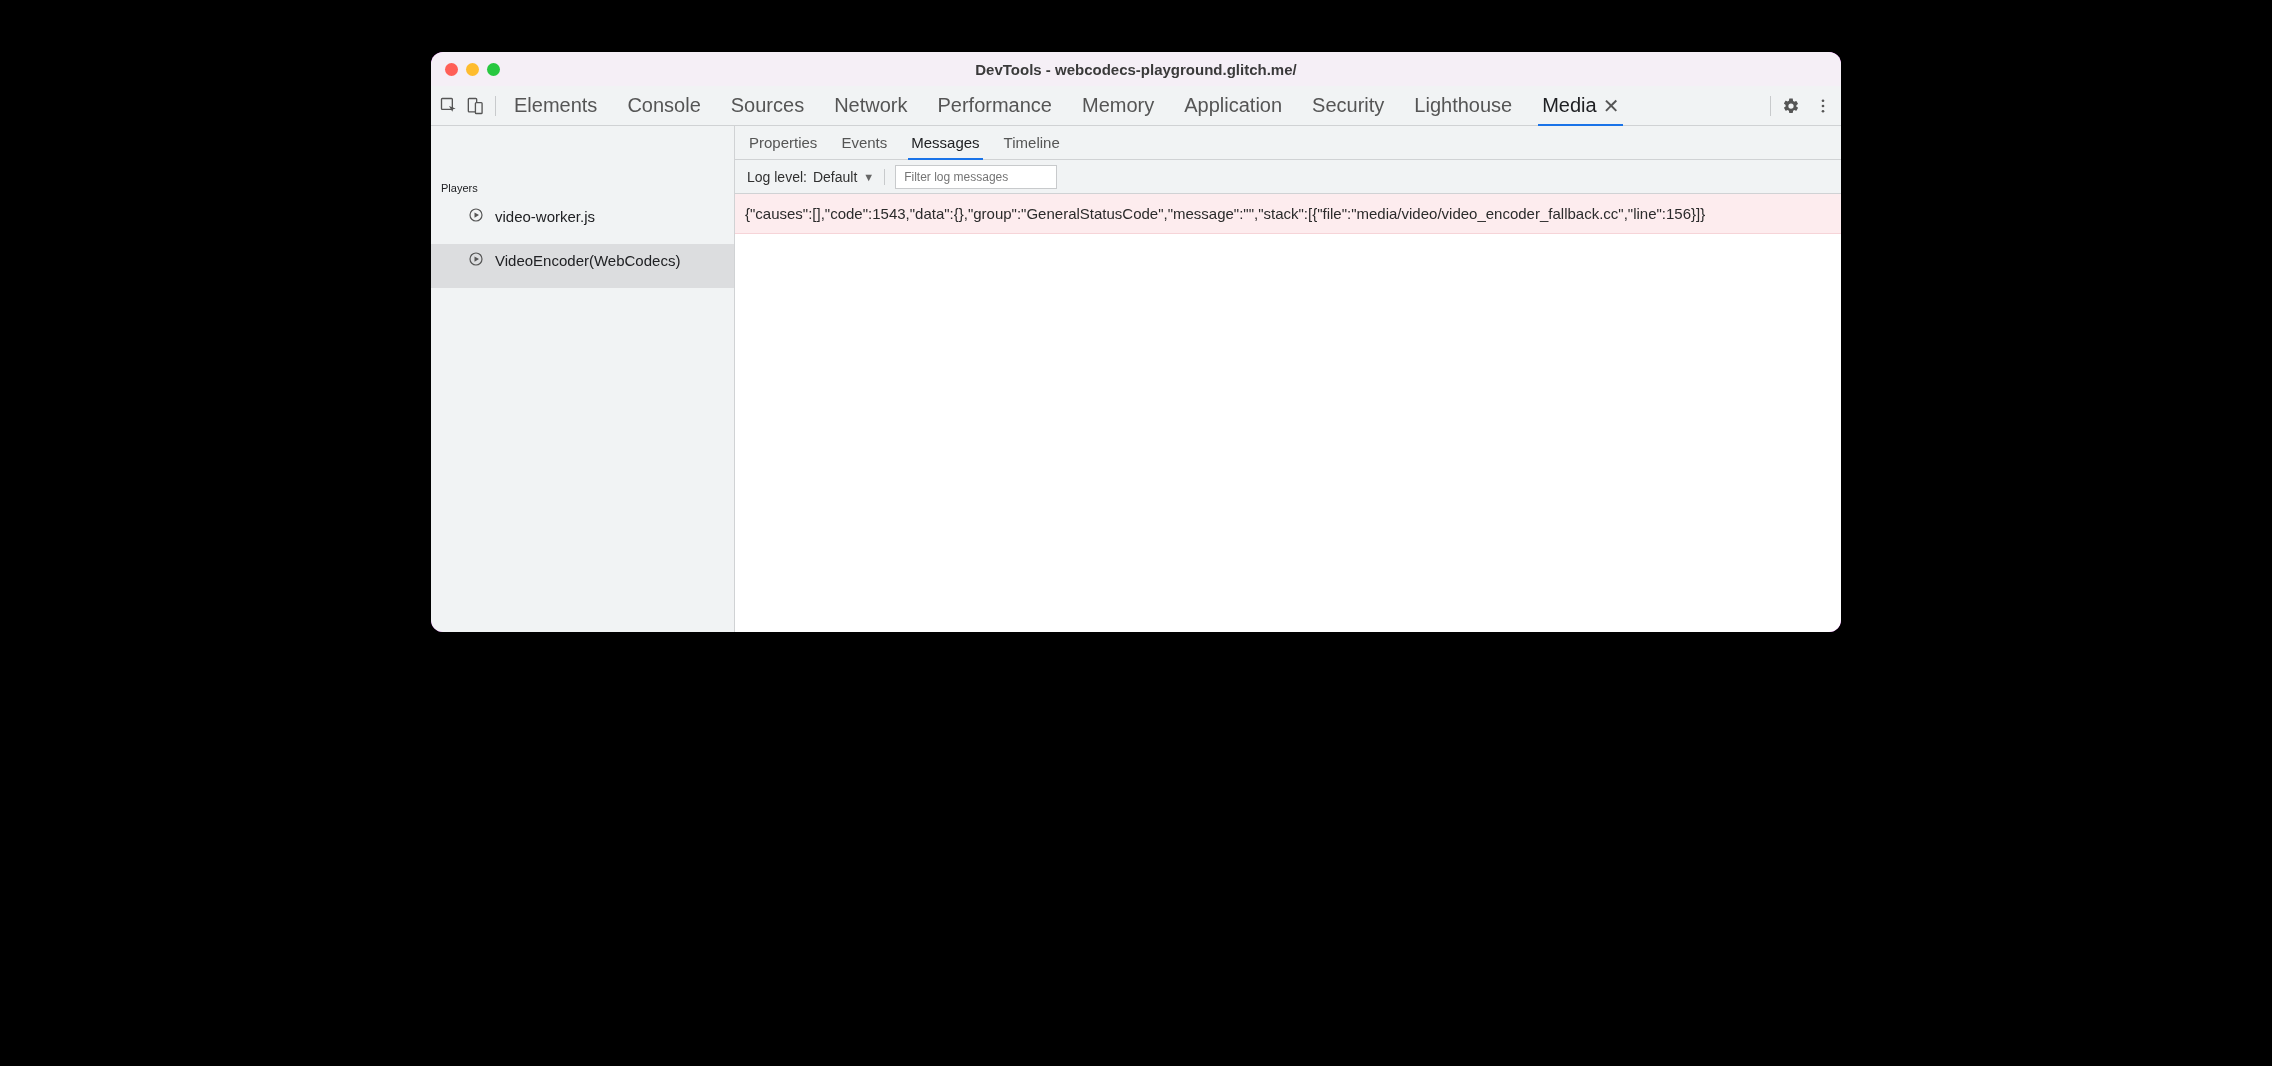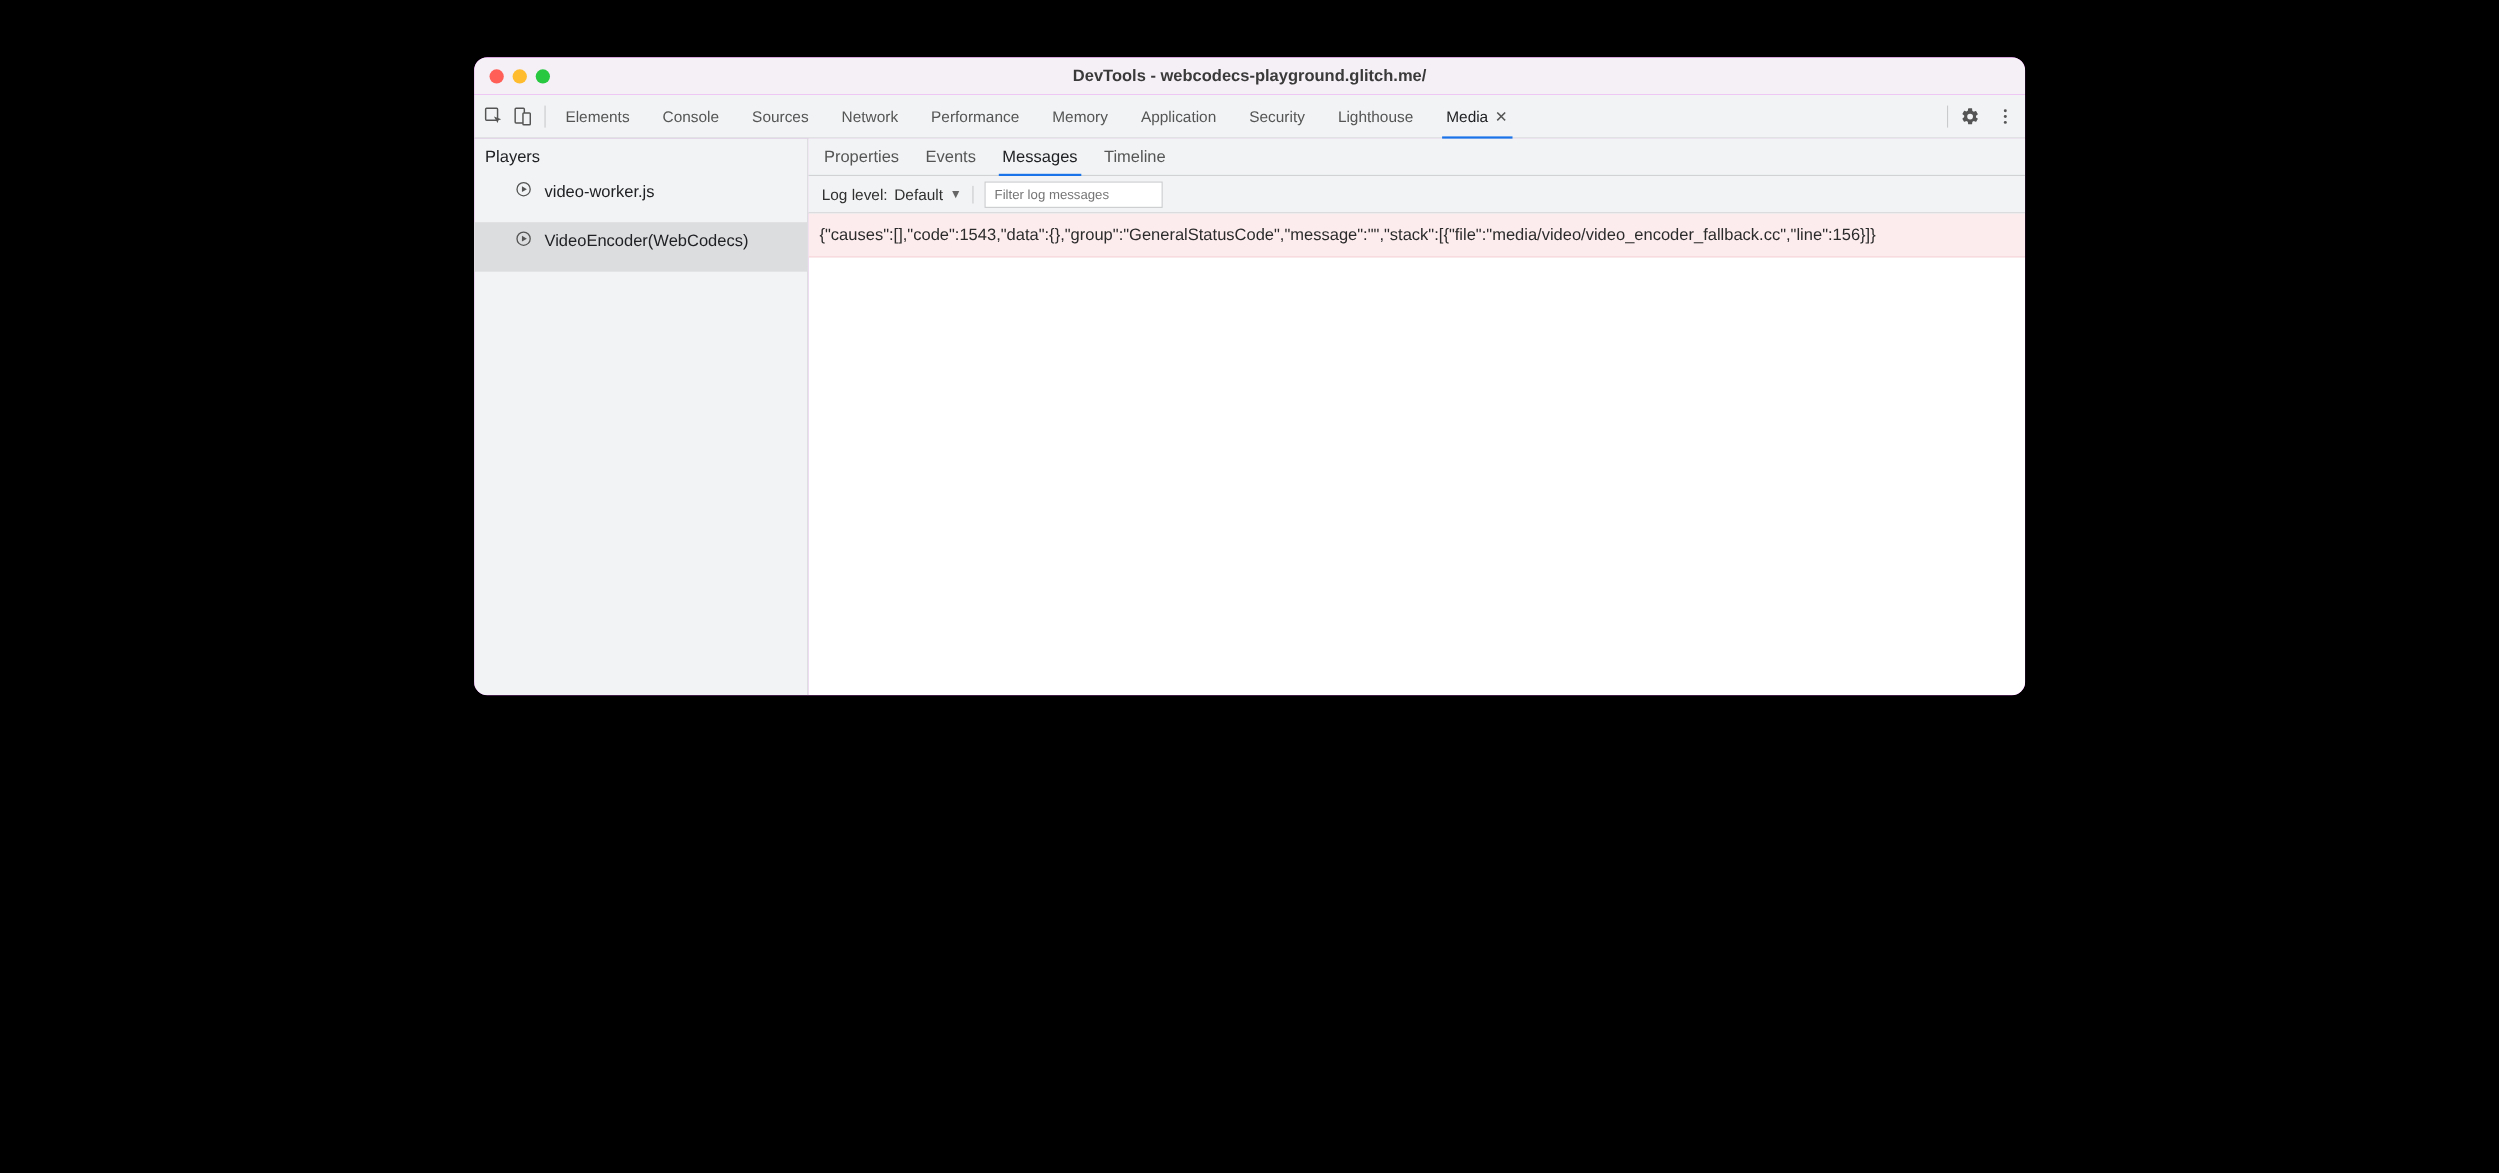--- a/index.html
+++ b/index.html
@@ -45,38 +45,38 @@
     height: 40px;
     background: #f1f3f4;
     border-bottom: 1px solid #d0d2d4;
     padding: 0 8px;
   }
   .tb-left { display: flex; align-items: center; gap: 6px; padding-right: 10px; border-right: 1px solid #c8cacc; margin-right: 18px;}
   .tb-icon { width: 20px; height: 20px; display: inline-flex; align-items:center; justify-content:center; color:#555;}
   .tabs { display: flex; align-items: stretch; gap: 30px; flex: 1; height: 100%; }
   .tab {
     display: flex; align-items: center; height: 100%;
-    color: #555; font-size: 14px; cursor: default; position: relative;
+    color: #555; font-size: 20px; cursor: default; position: relative;
   }
   .tab.active { color: #202124; }
   .tab.active::after {
     content: ""; position: absolute; left: -4px; right: -4px; bottom: -1px;
     height: 2px; background: #1a73e8;
   }
   .tab .close { margin-left: 6px; color:#555; }
   .tb-right { display: flex; align-items: center; gap: 12px; padding-left: 10px; border-left: 1px solid #c8cacc;}
 
   .body { display: flex; height: 506px; }
   .sidebar {
     width: 304px; flex: 0 0 304px;
     background: #f1f3f4;
     border-right: 1px solid #d0d2d4;
     overflow: hidden;
   }
-  .side-head { padding: 8px 10px 6px 10px; font-size: 15px; color:#202124;}
+  .side-head { padding: 8px 10px 6px 10px; font-size: 11px; color:#202124;margin-top:48px;}
   .player-item {
     display: flex; align-items: center; gap: 10px;
     padding: 6px 10px 17px 36px;
     font-size: 15px; color:#202124;
   }
   .player-item.selected { background: #dcdddf; }
   .play-icon { width:18px; height:18px; flex: 0 0 18px; }
 
   .main { flex: 1; display: flex; flex-direction: column; background:#fff; }
   .subtabs {

